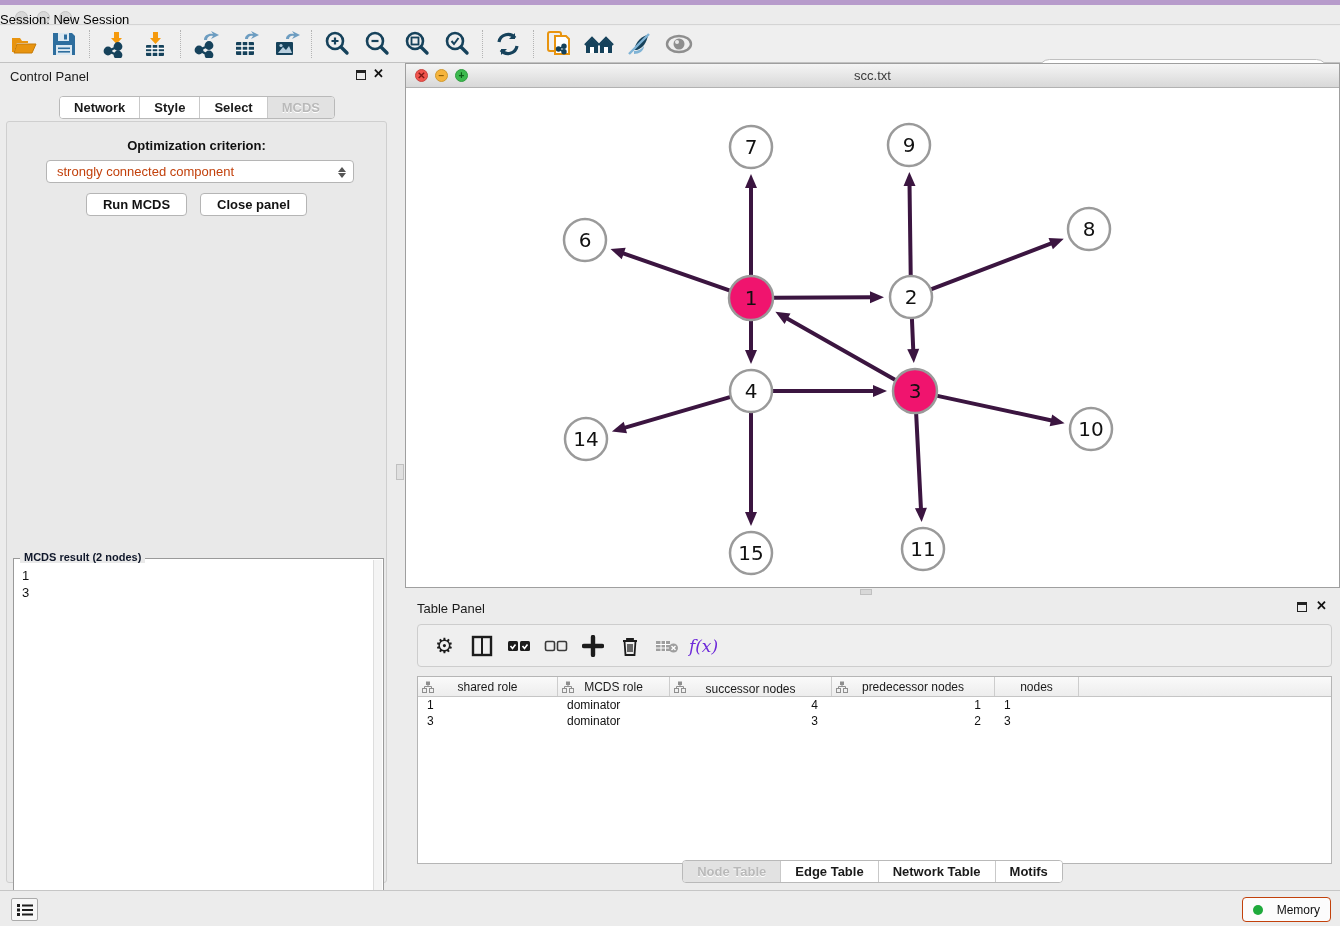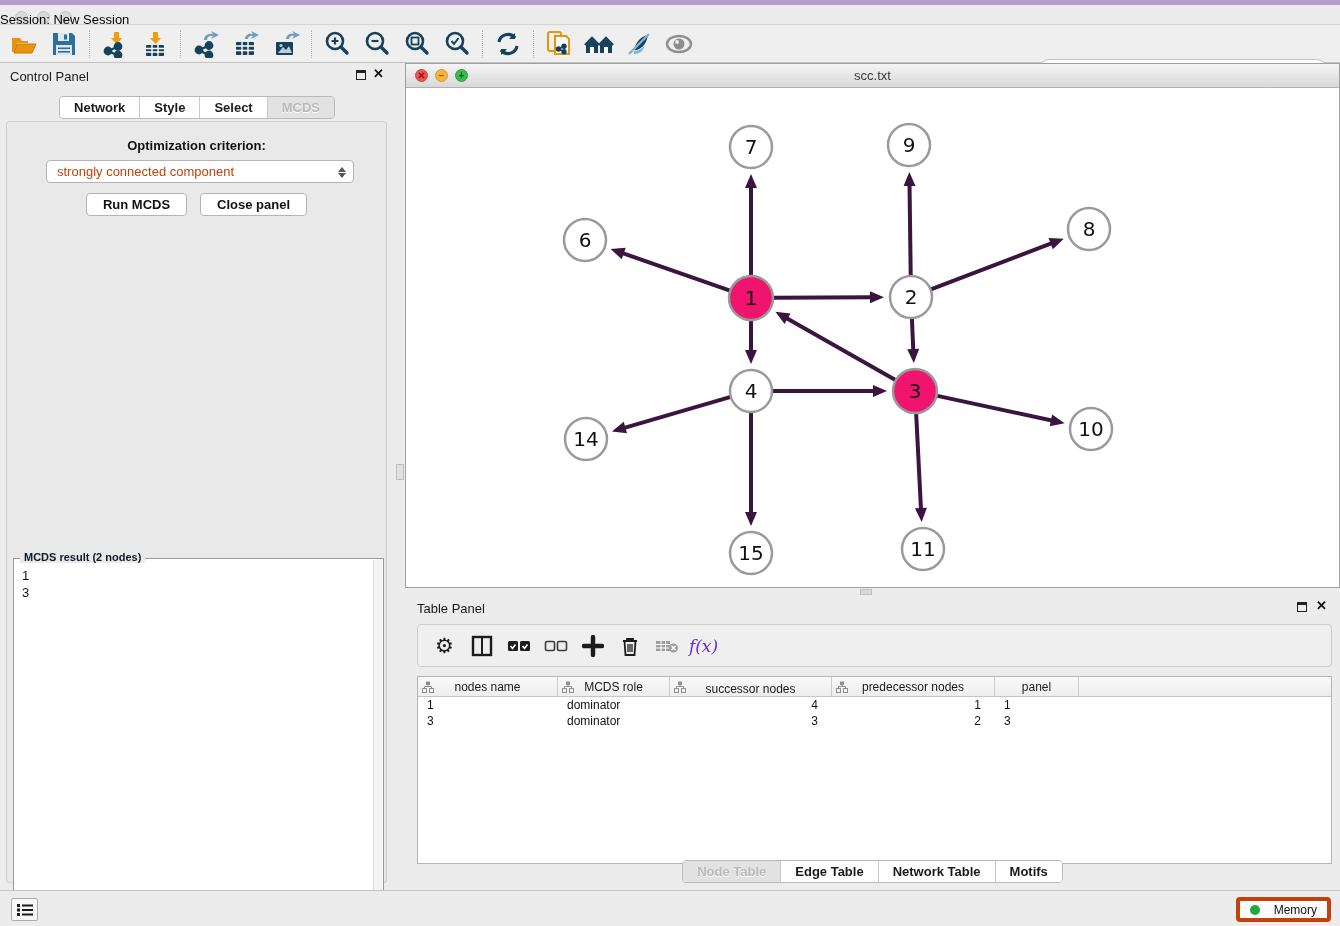--- a/index.html
+++ b/index.html
@@ -91,21 +91,21 @@
   .tb-row { display:flex; height:16px; }
   .tb-cell { font-size:12px; color:#111; line-height:16px; overflow:hidden; }
   .tabs-bottom { position:absolute; left:0; bottom:7px; width:100%; display:flex; justify-content:center; }
 
   
   .statusbar { position:absolute; left:0; top:890px; width:1340px; height:36px; background:#ececec;
     border-top:1px solid #c6c6c6; }
   .list-btn { position:absolute; left:11px; top:7px; width:27px; height:23px; background:#f7f7f7;
     border:1px solid #ababab; border-radius:2px; display:flex; align-items:center; justify-content:center; }
   .memory-btn { position:absolute; right:9px; top:6px; height:25px; background:#fcfcfc;
-    border:4px solid #c2410c; border-radius:4px; display:flex; align-items:center; gap:14px; padding:0 10px; }
+    border:1px solid #c2410c; border-radius:4px; display:flex; align-items:center; gap:14px; padding:0 10px; }
   .mem-dot { width:10px; height:10px; border-radius:50%; background:#1faa3c; }
   .memory-label { font-size:12px; color:#111; }
 </style>
 </head>
 <body>
 
 <div class="purple-strip"></div>
 <div class="titlebar">
   <span class="tl-circle" style="left:15px"></span>
   <span class="tl-circle" style="left:37px"></span>
@@ -423,21 +423,21 @@
   </div>
   <div class="tb-table">
     <div class="tb-header" id="table-header">
         <div class="tb-hcell" style="width: 140px;">
           <svg class="sorticon" width="12" height="12" viewBox="0 0 12 12">
             <rect x="4" y="0.5" width="4" height="3.5" fill="#8f8f8f"></rect>
             <path d="M6 4v1.5M2.5 7V5.5h7V7" stroke="#8f8f8f" fill="none"></path>
             <rect x="0.5" y="7.5" width="4" height="4" fill="none" stroke="#8f8f8f"></rect>
             <rect x="7.5" y="7.5" width="4" height="4" fill="none" stroke="#8f8f8f"></rect>
           </svg>
-          <span>nodes name</span>
+          <span>shared role</span>
         </div>
         <div class="tb-hcell" style="width: 112px;">
           <svg class="sorticon" width="12" height="12" viewBox="0 0 12 12">
             <rect x="4" y="0.5" width="4" height="3.5" fill="#8f8f8f"></rect>
             <path d="M6 4v1.5M2.5 7V5.5h7V7" stroke="#8f8f8f" fill="none"></path>
             <rect x="0.5" y="7.5" width="4" height="4" fill="none" stroke="#8f8f8f"></rect>
             <rect x="7.5" y="7.5" width="4" height="4" fill="none" stroke="#8f8f8f"></rect>
           </svg>
           <span>MCDS role</span>
         </div>
@@ -453,21 +453,21 @@
         <div class="tb-hcell" style="width: 163px;">
           <svg class="sorticon" width="12" height="12" viewBox="0 0 12 12">
             <rect x="4" y="0.5" width="4" height="3.5" fill="#8f8f8f"></rect>
             <path d="M6 4v1.5M2.5 7V5.5h7V7" stroke="#8f8f8f" fill="none"></path>
             <rect x="0.5" y="7.5" width="4" height="4" fill="none" stroke="#8f8f8f"></rect>
             <rect x="7.5" y="7.5" width="4" height="4" fill="none" stroke="#8f8f8f"></rect>
           </svg>
           <span>predecessor nodes</span>
         </div>
         <div class="tb-hcell" style="width: 84px;">
-          <span>panel</span>
+          <span>nodes</span>
         </div>
       </div>
     <div id="table-body">
         <div class="tb-row">
           <div class="tb-cell" style="width: 140px; text-align: left; padding: 0px 0px 0px 9px;">1</div>
           <div class="tb-cell" style="width: 112px; text-align: left; padding: 0px 0px 0px 9px;">dominator</div>
           <div class="tb-cell" style="width: 162px; text-align: right; padding: 0px 14px 0px 0px;">4</div>
           <div class="tb-cell" style="width: 163px; text-align: right; padding: 0px 14px 0px 0px;">1</div>
           <div class="tb-cell" style="width: 84px; text-align: left; padding: 0px 0px 0px 9px;">1</div>
         </div>

